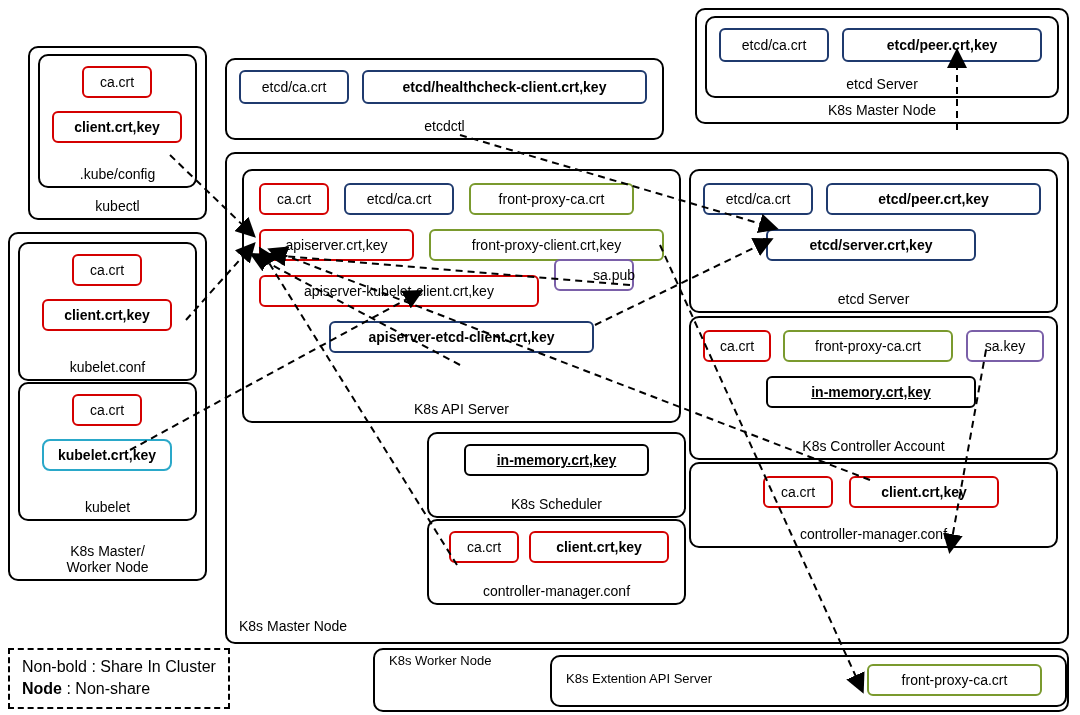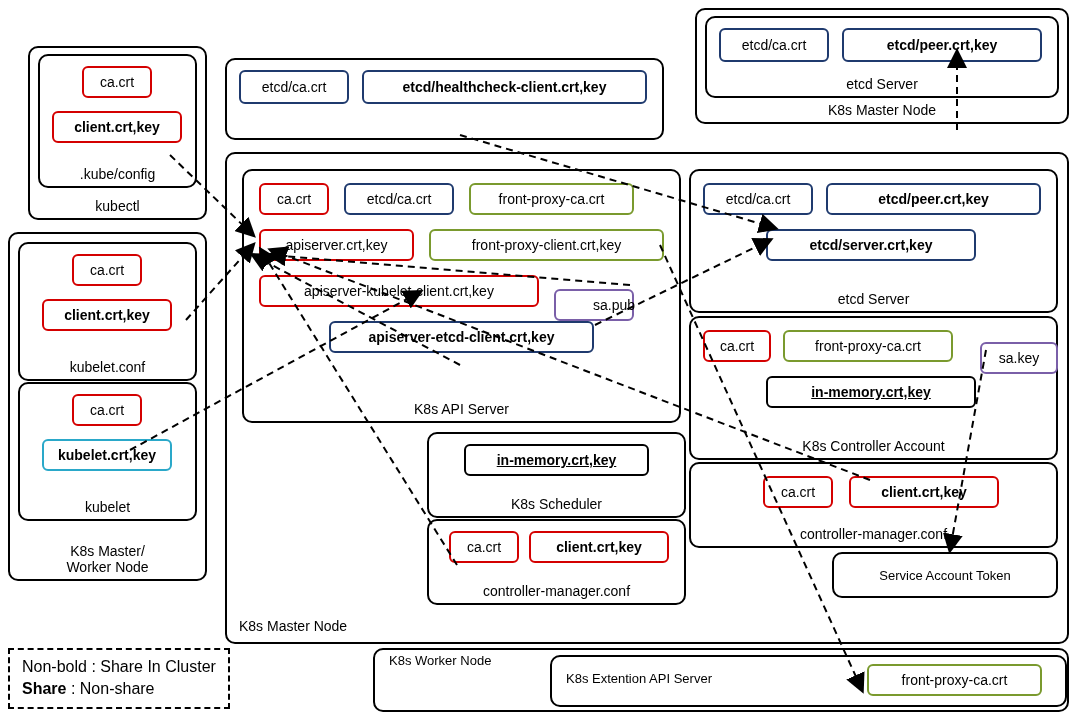--- a/index.html
+++ b/index.html
@@ -4,21 +4,21 @@
 <style>
 body { margin:0; padding:0; font-family:Arial,sans-serif; font-size:13px; background:#fff; }
 #canvas { position:relative; width:1080px; height:715px; background:#fff; }
 .node { position:absolute; border:2.5px solid #000; border-radius:10px; background:#fff; }
 .node-label { position:absolute; bottom:4px; left:0; right:0; text-align:center; font-size:14px; }
 .cert { position:absolute; border:2.5px solid; border-radius:6px; background:#fff; text-align:center; display:flex; align-items:center; justify-content:center; padding:4px 6px; box-sizing:border-box; font-size:14px; }
 .c-red { border-color:#d40000; }
 .c-navy { border-color:#1f3a6e; }
 .c-olive { border-color:#7a9a2e;text-align:right; }
 .c-purple { border-color:#7a5fa8; }
-.c-cyan { border-color:#2aa8c9; }
+.c-cyan { border-color:#2aa8c9;border-radius:8px; }
 .c-black { border-color:#000;text-decoration:underline; }
 .bold { font-weight:bold; }
 .legend { position:absolute; border:2px dashed #000; padding:6px 12px; font-size:16px; line-height:1.4; }
 .legend b { font-weight:bold; }
 svg.arrows { position:absolute; top:0; left:0; width:1080px; height:715px; pointer-events:none; }
 </style>
 </head>
 <body>
 
 <div id="canvas">
@@ -36,20 +36,21 @@
   <div class="node-label">K8s Master Node</div>
 </div>
 
 <div class="node" style="left:225px; top:58px; width:435px; height:78px;">
   <div class="cert c-navy" style="left:12px; top:10px; width:110px; height:34px;">
         <span>etcd/ca.crt</span>
       </div>
   <div class="cert c-navy bold" style="left:135px; top:10px; width:285px; height:34px;">
         <span>etcd/healthcheck-client.crt,key</span>
       </div>
+  <div class="node-label">etcdctl</div>
 </div>
 
 <div class="node" style="left:28px; top:46px; width:175px; height:170px;">
   <div class="node" style="left:8px; top:6px; width:155px; height:130px;">
     <div class="cert c-red" style="left:42px; top:10px; width:70px; height:32px;">
           <span>ca.crt</span>
         </div>
     <div class="cert c-red bold" style="left:12px; top:55px; width:130px; height:32px;">
           <span>client.crt,key</span>
         </div>
@@ -96,21 +97,21 @@
         </div>
     <div class="cert c-olive" style="left:185px; top:58px; width:235px; height:32px;">
           <span>front-proxy-client.crt,key</span>
         </div>
     <div class="cert c-red" style="left:15px; top:58px; width:155px; height:32px;">
           <span>apiserver.crt,key</span>
         </div>
     <div class="cert c-red" style="left:15px; top:104px; width:280px; height:32px;">
           <span>apiserver-kubelet-client.crt,key</span>
         </div>
-    <div class="cert c-purple" style="left:310px; top:118px; width:80px; height:32px;padding-left:46px;">
+    <div class="cert c-purple" style="left:310px; top:88px; width:80px; height:32px;padding-left:46px;">
           <span>sa.pub</span>
         </div>
     <div class="cert c-navy bold" style="left:85px; top:150px; width:265px; height:32px;">
           <span>apiserver-etcd-client.crt,key</span>
         </div>
     <div class="node-label">K8s API Server</div>
   </div>
 
   <div class="node" style="left:462px; top:15px; width:365px; height:140px;">
     <div class="cert c-navy" style="left:12px; top:12px; width:110px; height:32px;">
@@ -125,42 +126,39 @@
     <div class="node-label">etcd Server</div>
   </div>
 
   <div class="node" style="left:462px; top:162px; width:365px; height:140px;">
     <div class="cert c-red" style="left:12px; top:12px; width:68px; height:32px;">
           <span>ca.crt</span>
         </div>
     <div class="cert c-olive" style="left:92px; top:12px; width:170px; height:32px;">
           <span>front-proxy-ca.crt</span>
         </div>
-    <div class="cert c-purple" style="left:289px; top:12px; width:78px; height:32px;margin-top:12px;">
+    <div class="cert c-purple" style="left:275px; top:12px; width:78px; height:32px;">
           <span>sa.key</span>
         </div>
     <div class="cert c-black bold" style="left:75px; top:58px; width:210px; height:32px;">
           <span>in-memory.crt,key</span>
         </div>
     <div class="node-label">K8s Controller Account</div>
   </div>
 
   <div class="node" style="left:462px; top:308px; width:365px; height:82px;">
     <div class="cert c-red" style="left:72px; top:12px; width:70px; height:32px;">
           <span>ca.crt</span>
         </div>
     <div class="cert c-red bold" style="left:158px; top:12px; width:150px; height:32px;">
           <span>client.crt,key</span>
         </div>
     <div class="node-label">controller-manager.conf</div>
   </div>
 
-  <div class="node" style="left:605px; top:398px; width:222px; height:42px; display:flex; align-items:center; justify-content:center;">
-    <span>Service Account Token</span>
-  </div>
 
   <div class="node" style="left:200px; top:278px; width:255px; height:82px;">
     <div class="cert c-black bold" style="left:35px; top:10px; width:185px; height:32px;">
           <span>in-memory.crt,key</span>
         </div>
     <div class="node-label">K8s Scheduler</div>
   </div>
 
   <div class="node" style="left:200px; top:365px; width:255px; height:82px;">
     <div class="cert c-red" style="left:20px; top:10px; width:70px; height:32px;">
@@ -179,21 +177,21 @@
   <div class="node" style="left:175px; top:5px; width:505px; height:48px;padding-left:8px;">
     <span style="position:absolute; left:14px; top:14px;">K8s Extention API Server</span>
     <div class="cert c-olive" style="left:315px; top:7px; width:175px; height:32px;">
           <span>front-proxy-ca.crt</span>
         </div>
   </div>
 </div>
 
 <div class="legend" style="left:8px; top:648px;">
   <div>Non-bold : Share In Cluster</div>
-  <div><b>Share</b><span> : Non-share</span></div>
+  <div><b>Node</b><span> : Non-share</span></div>
 </div>
 
 <svg class="arrows">
   <defs>
     <marker id="ah" markerWidth="10" markerHeight="10" refX="8" refY="5" orient="auto">
       <path d="M0,0 L10,5 L0,10 z" fill="#000"></path>
     </marker>
   </defs>
   <g stroke="#000" stroke-width="2" stroke-dasharray="7,5" fill="none" marker-end="url(#ah)">
     <path d="M170,155 L253,235"></path>

